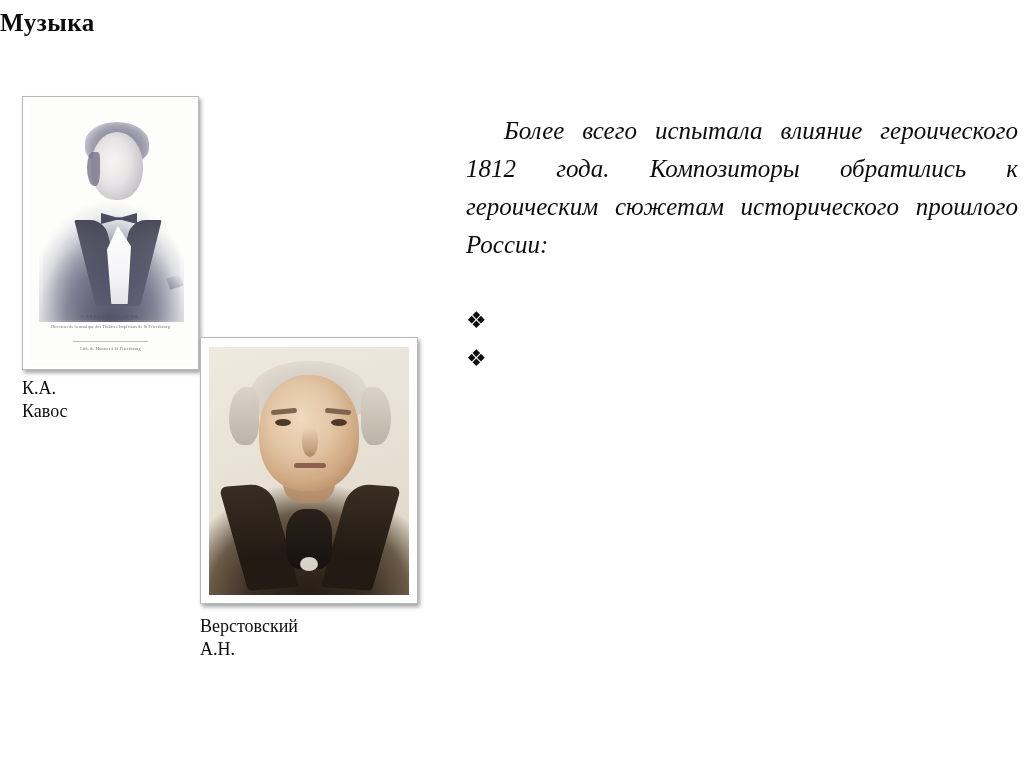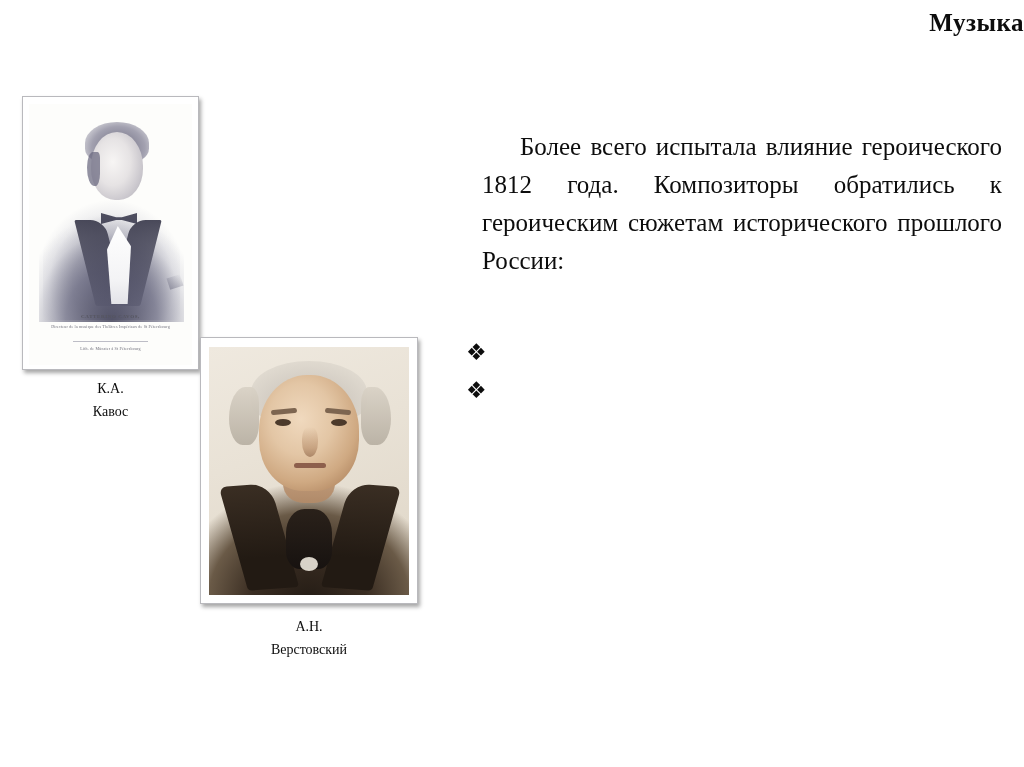--- a/index.html
+++ b/index.html
@@ -15,21 +15,21 @@
     font-family: "Liberation Serif", "DejaVu Serif", serif;
     color: #000000;
   }
 
   
   .slide-title {
     position: absolute;
     left: 0;
     top: 9px;
     width: 1024px;
-    text-align: right;
+    text-align: left;
     font-family: "Liberation Serif", "DejaVu Serif", serif;
     font-weight: bold;
     font-size: 25px;
     letter-spacing: 0.5px;
     color: #0d0d0d;
   }
 
   
   .portrait-block { position: absolute; }
 
@@ -232,45 +232,45 @@
     background: linear-gradient(180deg, rgba(193,150,112,.0) 0%, rgba(176,133,98,.55) 70%, rgba(150,110,80,.7) 100%);
   }
   .pt-mouth {
     position: absolute; left: 50%; margin-left: -15px; top: 116px;
     width: 32px; height: 5px;
     background: #8d5f4c; border-radius: 3px;
   }
 
   
   .portrait-caption {
-    text-align: center;
     font-family: "Liberation Serif", "DejaVu Serif", serif;
-    font-size: 14px;
+    font-size: 18px;
     line-height: 23px;
     color: #0d0d0d;
     margin-top: 7px;
   }
   #kavos-caption { width: 177px; }
   #verst-caption { width: 218px; margin-top: 11px; }
 
   
   .content {
     position: absolute;
     left: 466px;
     top: 112px;
     width: 552px;
     font-size: 25px;
     line-height: 38px;
     color: #0d0d0d;
   }
   .lead {
-    margin: 16px;
+    margin: 0;
     text-align: justify;
     text-indent: 38px;
     text-justify: inter-word;
+    font-style: italic;
   }
   .lead::after {
     content: "";
     display: inline-block;
     width: 100%;
   }
   ul.bullets {
     list-style: none;
     margin: 0;
     padding: 0;
@@ -346,22 +346,22 @@
       <div class="pt-brow-l"></div>
       <div class="pt-brow-r"></div>
       <div class="pt-eye-l"></div>
       <div class="pt-eye-r"></div>
       <div class="pt-nose"></div>
       <div class="pt-mouth"></div>
     </div>
   </div>
 
   <div class="portrait-caption" id="verst-caption">
+    <div>Верстовский</div>
     <div>А.Н.</div>
-    <div>Верстовский</div>
   </div>
 </div>
 
 <div class="content">
 
   <p class="lead">Более всего испытала влияние героического 1812 года. Композиторы обратились к героическим сюжетам исторического прошлого России:</p>
 
   <ul class="bullets">
     <li>
       <span class="bullet-mark">❖</span>

